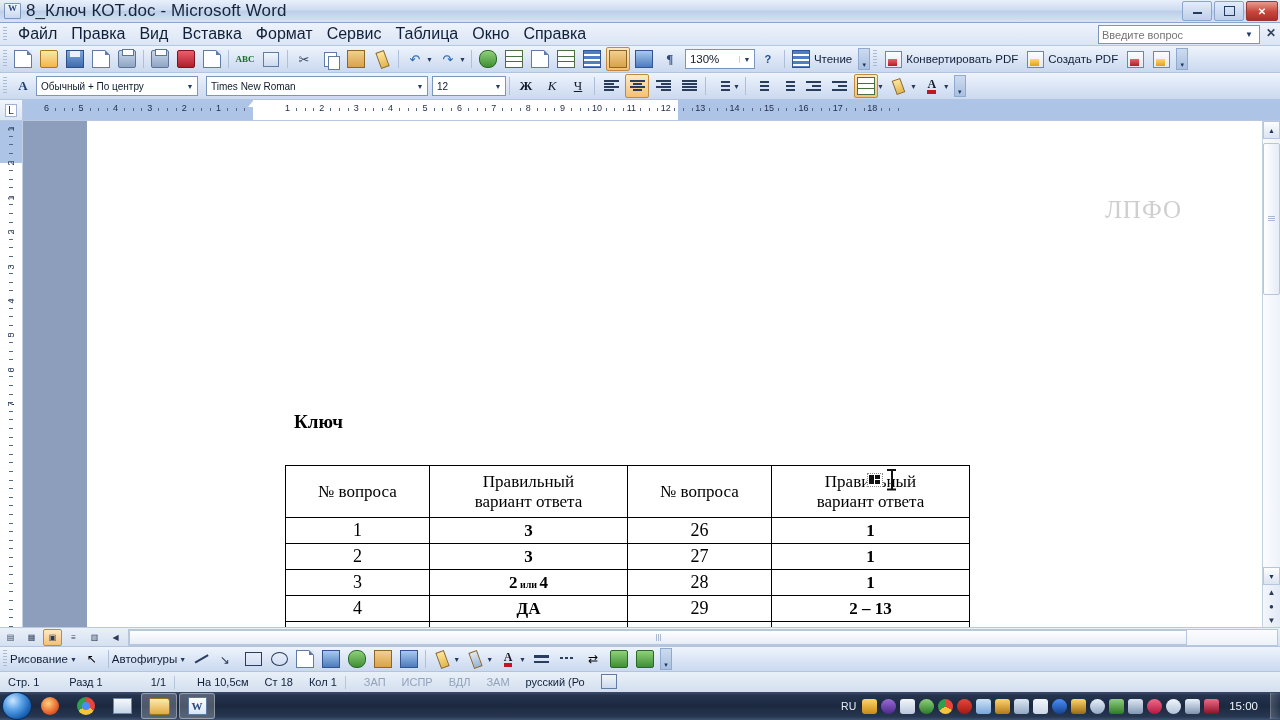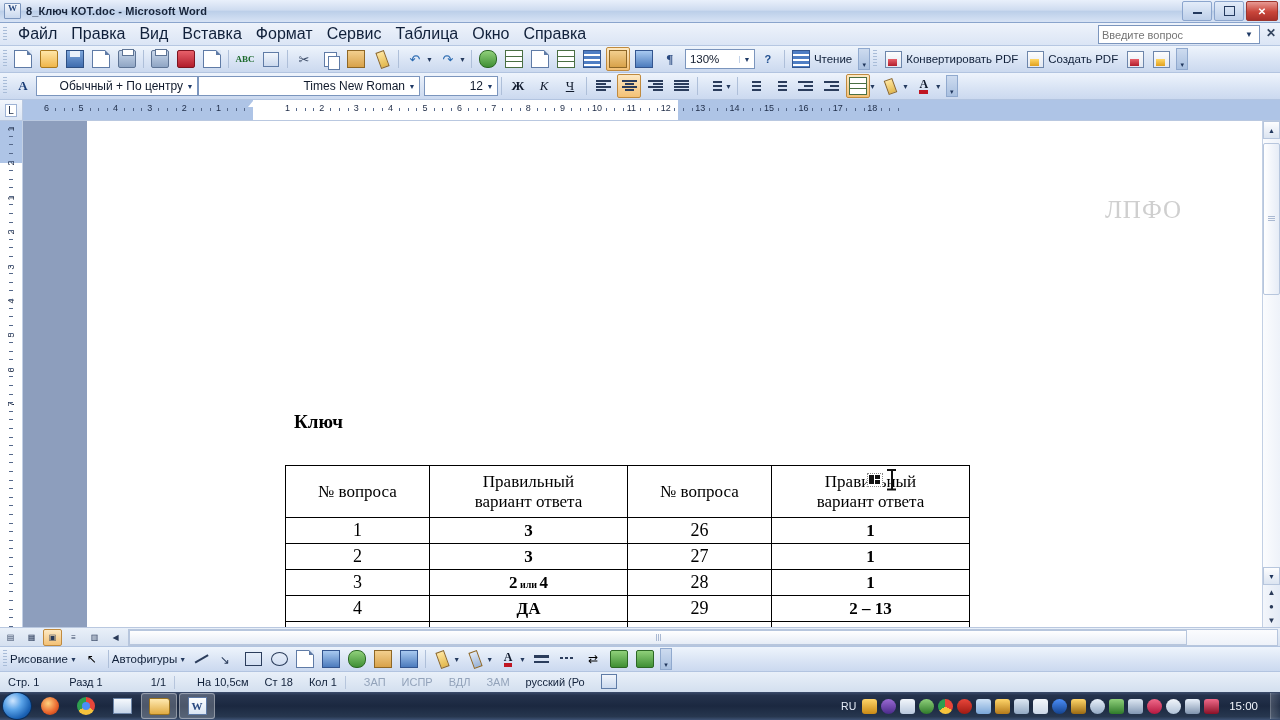--- a/index.html
+++ b/index.html
@@ -16,21 +16,21 @@
   
   .titlebar{height:22px;
     background:linear-gradient(to bottom,#e9f0fb 0%,#cfdcf0 45%,#bccfe9 52%,#d7e3f5 100%);
     border-bottom:1px solid #8aa4cc;
     display:flex;align-items:center;position:relative;}
   .tb-icon{width:15px;height:14px;margin-left:4px;margin-right:5px;
     background:linear-gradient(to bottom,#f2f6fc,#c9d8ee);
     border:1px solid #7b95bd;border-radius:1px;position:relative;}
   .tb-icon:after{content:"W";position:absolute;left:3px;top:-1px;font-size:9px;
     color:#2a4a80;font-weight:bold;font-family:"Liberation Serif",serif;}
-  .tb-title{font-size:11px;color:#17243a;letter-spacing:.1px;font-weight:bold;}
+  .tb-title{font-size:17px;color:#17243a;letter-spacing:.1px;}
   .tb-btns{position:absolute;right:2px;top:1px;display:flex;gap:2px;}
   .tb-btn{width:28px;height:18px;border:1px solid #8ba5cd;border-radius:2px;
     background:linear-gradient(to bottom,#e3ecf9,#bdcfe9);
     display:flex;align-items:center;justify-content:center;
     font-size:10px;color:#203050;}
   .tb-btn.close{background:linear-gradient(to bottom,#e89a93,#c9453a 55%,#a8302a);
     border-color:#9c362e;color:#fff;width:30px;font-weight:bold;}
   .glyph-min{width:9px;height:3px;border-bottom:2px solid #243a5e;}
   .glyph-max{width:9px;height:8px;border:1.5px solid #243a5e;}
 
@@ -63,21 +63,21 @@
     background:linear-gradient(to bottom,#cddbef,#a9c0e0);border:1px solid #90a9ce;
     display:flex;align-items:flex-end;justify-content:center;font-size:7px;color:#20365c;flex:none;}
 
   .zoombox{width:68px;height:18px;background:#fff;border:1px solid #7b95bd;
     display:flex;align-items:center;margin-left:2px;flex:none;}
   .zoombox span{font-size:11.5px;color:#101a2c;padding-left:4px;flex:1;}
   .zoombox i{width:14px;text-align:center;font-size:7px;color:#1f3a66;font-style:normal;
     border-left:1px solid #c3d2e8;}
 
   .combo{height:18px;background:#fff;border:1px solid #7b95bd;display:flex;align-items:center;flex:none;}
-  .combo span{font-size:12px;color:#101a2c;padding-left:4px;flex:1;white-space:nowrap;overflow:hidden;text-align:right;}
+  .combo span{font-size:10px;color:#101a2c;padding-left:4px;flex:1;white-space:nowrap;overflow:hidden;}
   .combo i{width:14px;text-align:center;font-size:7px;color:#1f3a66;font-style:normal;}
 
   
   .ic{width:16px;height:16px;position:relative;display:block;}
   .ic-doc{background:#fff;border:1px solid #5f7ba6;}
   .ic-doc:after{content:"";position:absolute;right:-1px;top:-1px;border-width:0 5px 5px 0;
     border-style:solid;border-color:#5f7ba6 #dde7f5;}
   .ic-folder{background:linear-gradient(to bottom,#ffe6a8,#f0b64a);border:1px solid #a9791f;border-radius:1px 2px 2px 2px;}
   .ic-save{background:linear-gradient(to bottom,#7fa8dd,#3f6cae);border:1px solid #2d4f83;}
   .ic-save:after{content:"";position:absolute;left:3px;top:0;width:10px;height:6px;background:#e9f1fb;}
@@ -369,21 +369,21 @@
 
   <div class="toolbar">
     <div class="tgrip"></div>
     <div class="tbtn">
         <span class="ic-abc" style="color:#1c3f78;font-size:13px;">A</span>
       </div>
     <div class="combo" style="width:160px;">
       <span>Обычный + По центру</span>
       <i>▼</i>
     </div>
-    <div class="combo" style="width:220px;margin-left:0;">
+    <div class="combo" style="width:220px;margin-left:8px;">
       <span>Times New Roman</span>
       <i>▼</i>
     </div>
     <div class="combo" style="width:72px;margin-left:4px;">
       <span>12</span>
       <i>▼</i>
     </div>
     <div class="tsep"></div>
     <div class="tbtn">
         <span class="bold-b">Ж</span>

